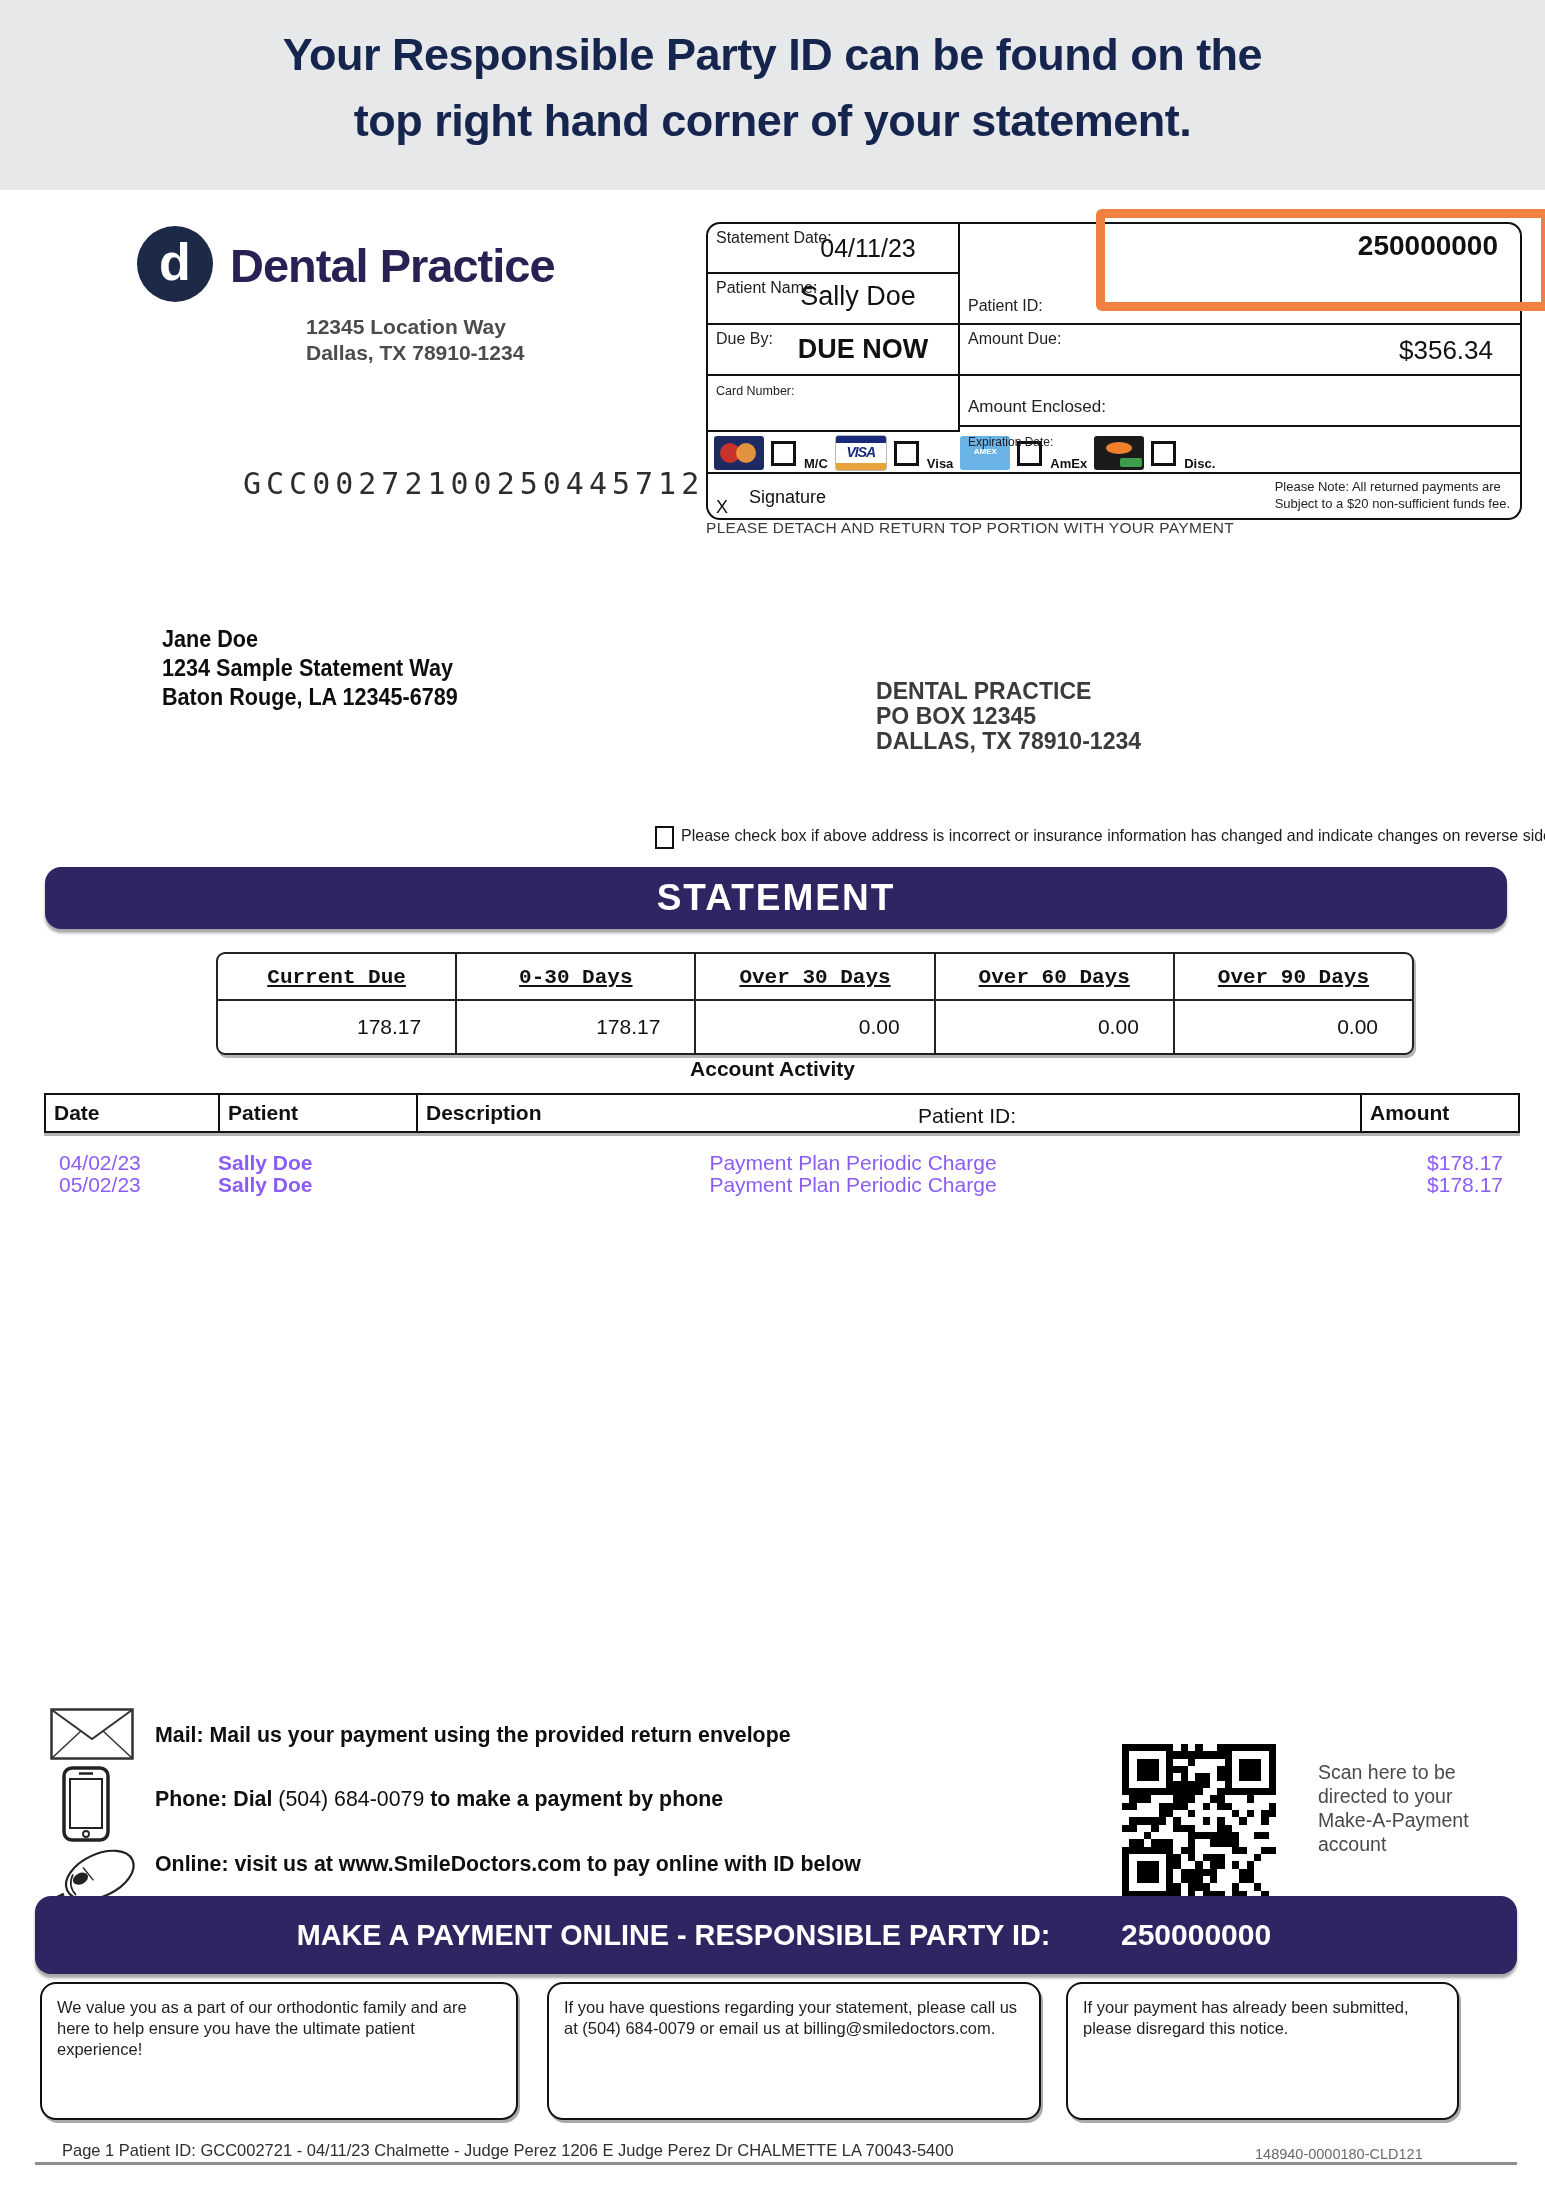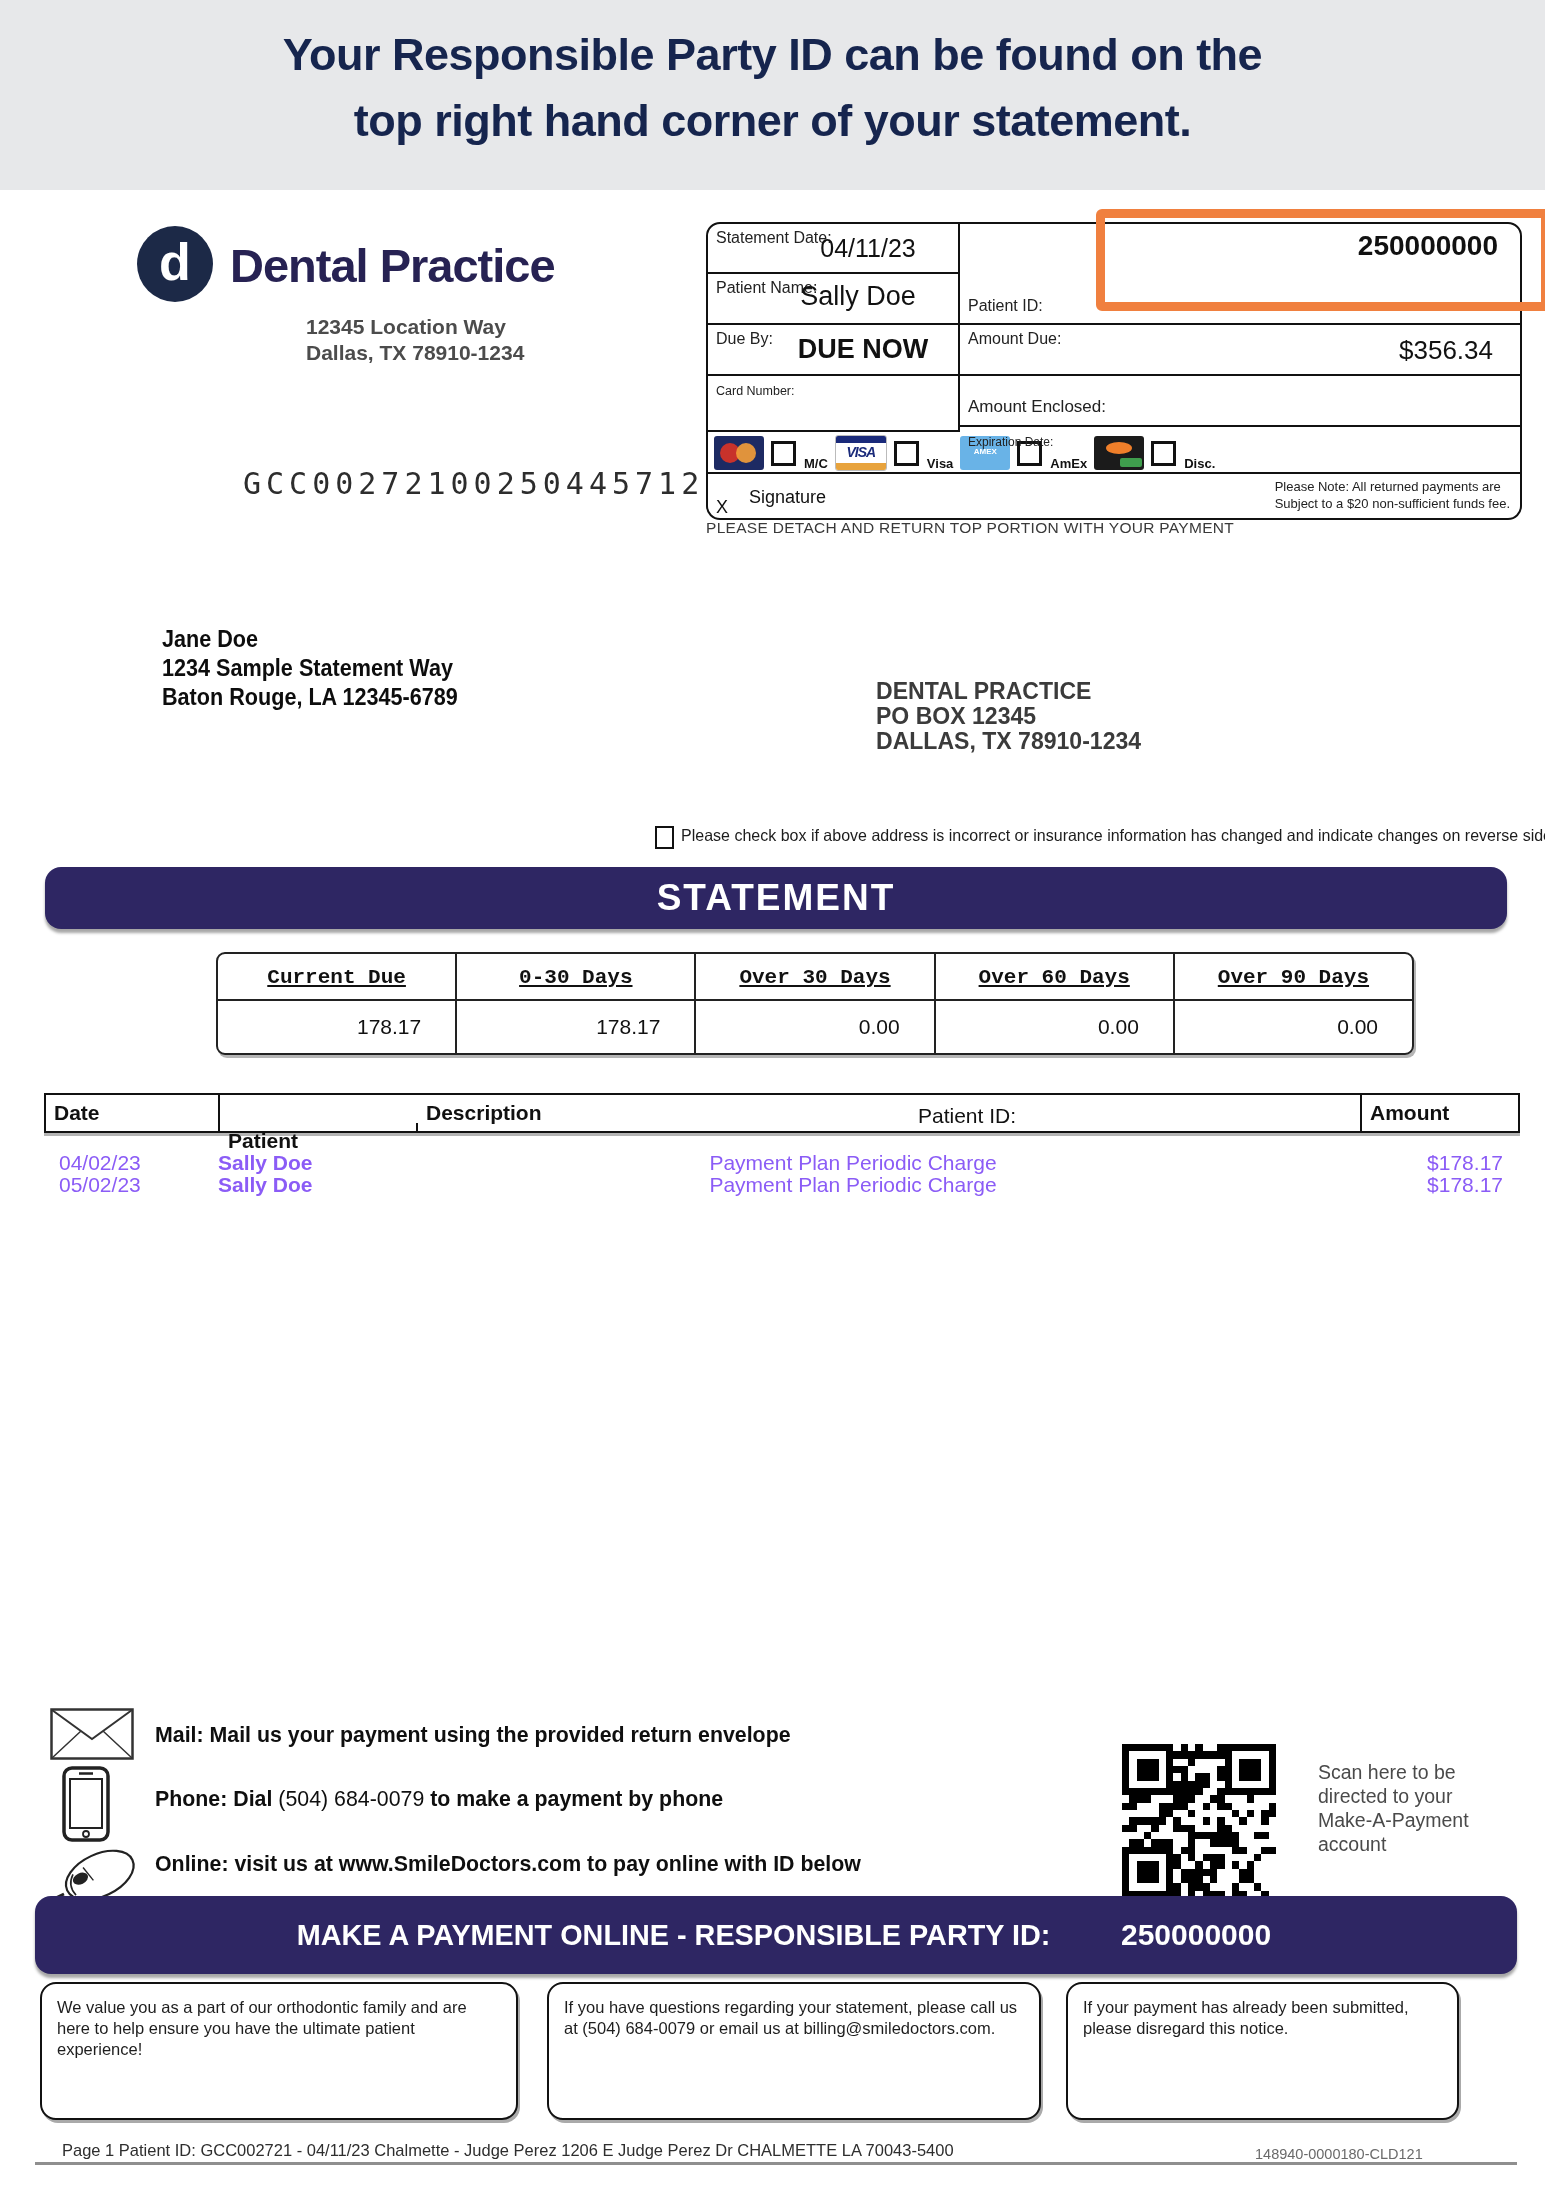--- a/index.html
+++ b/index.html
@@ -78,21 +78,21 @@
   .aging-cell:last-child{border-right:none;}
   .aging-head .aging-cell{height:47px;border-bottom:2.5px solid #222;text-align:center;
     font-size:21px;font-weight:bold;text-decoration:underline;line-height:47px;font-family:Liberation Mono, monospace;}
   .aging-body .aging-cell{height:52px;text-align:right;font-size:21px;line-height:52px;padding-right:34px;}
 
   .activity-title{left:0;top:1057px;width:1545px;text-align:center;font-size:21px;font-weight:bold;}
   .act-head{left:44px;top:1093px;width:1476px;height:40px;border:2.5px solid #111;box-sizing:border-box;
     display:flex;box-shadow:0 3px 0 rgba(130,130,130,.6);background:#fff;}
   .act-col{box-sizing:border-box;font-size:21px;font-weight:bold;line-height:35px;}
   .act-col.c-date{width:174px;border-right:2px solid #111;padding-left:8px;}
-  .act-col.c-patient{width:198px;border-right:2px solid #111;padding-left:8px;margin-top:28px;}
+  .act-col.c-patient{width:198px;border-right:2px solid #111;padding-left:8px;}
   .act-col.c-desc{width:944px;border-right:2px solid #111;padding-left:8px;position:relative;}
   .act-col.c-desc .pid{position:absolute;left:500px;top:3px;font-weight:normal;font-size:21px;}
   .act-col.c-amount{flex:1;padding-left:8px;}
   .act-rows{left:44px;top:1152px;width:1476px;}
   .act-row{display:flex;font-size:21px;line-height:21.5px;color:#8b5cf6;}
   .act-row .c-date{width:174px;padding-left:15px;box-sizing:border-box;font-weight:normal;}
   .act-row .c-patient{width:198px;box-sizing:border-box;font-weight:bold;}
   .act-row .c-desc2{width:944px;box-sizing:border-box;text-align:center;padding-right:70px;}
   .act-row .c-amount2{flex:1;text-align:right;padding-right:17px;box-sizing:border-box;}
 
@@ -254,20 +254,21 @@
     </div>
     <div class="aging-row aging-body">
       <div class="aging-cell">178.17</div>
       <div class="aging-cell">178.17</div>
       <div class="aging-cell">0.00</div>
       <div class="aging-cell">0.00</div>
       <div class="aging-cell">0.00</div>
     </div>
   </div>
 
+  <div class="abs activity-title">Account Activity</div>
 
   <div class="abs act-head">
     <div class="act-col c-date">Date</div>
     <div class="act-col c-patient">Patient</div>
     <div class="act-col c-desc">
       <span>Description</span>
       <span class="pid">Patient ID:</span>
     </div>
     <div class="act-col c-amount">Amount</div>
   </div>

